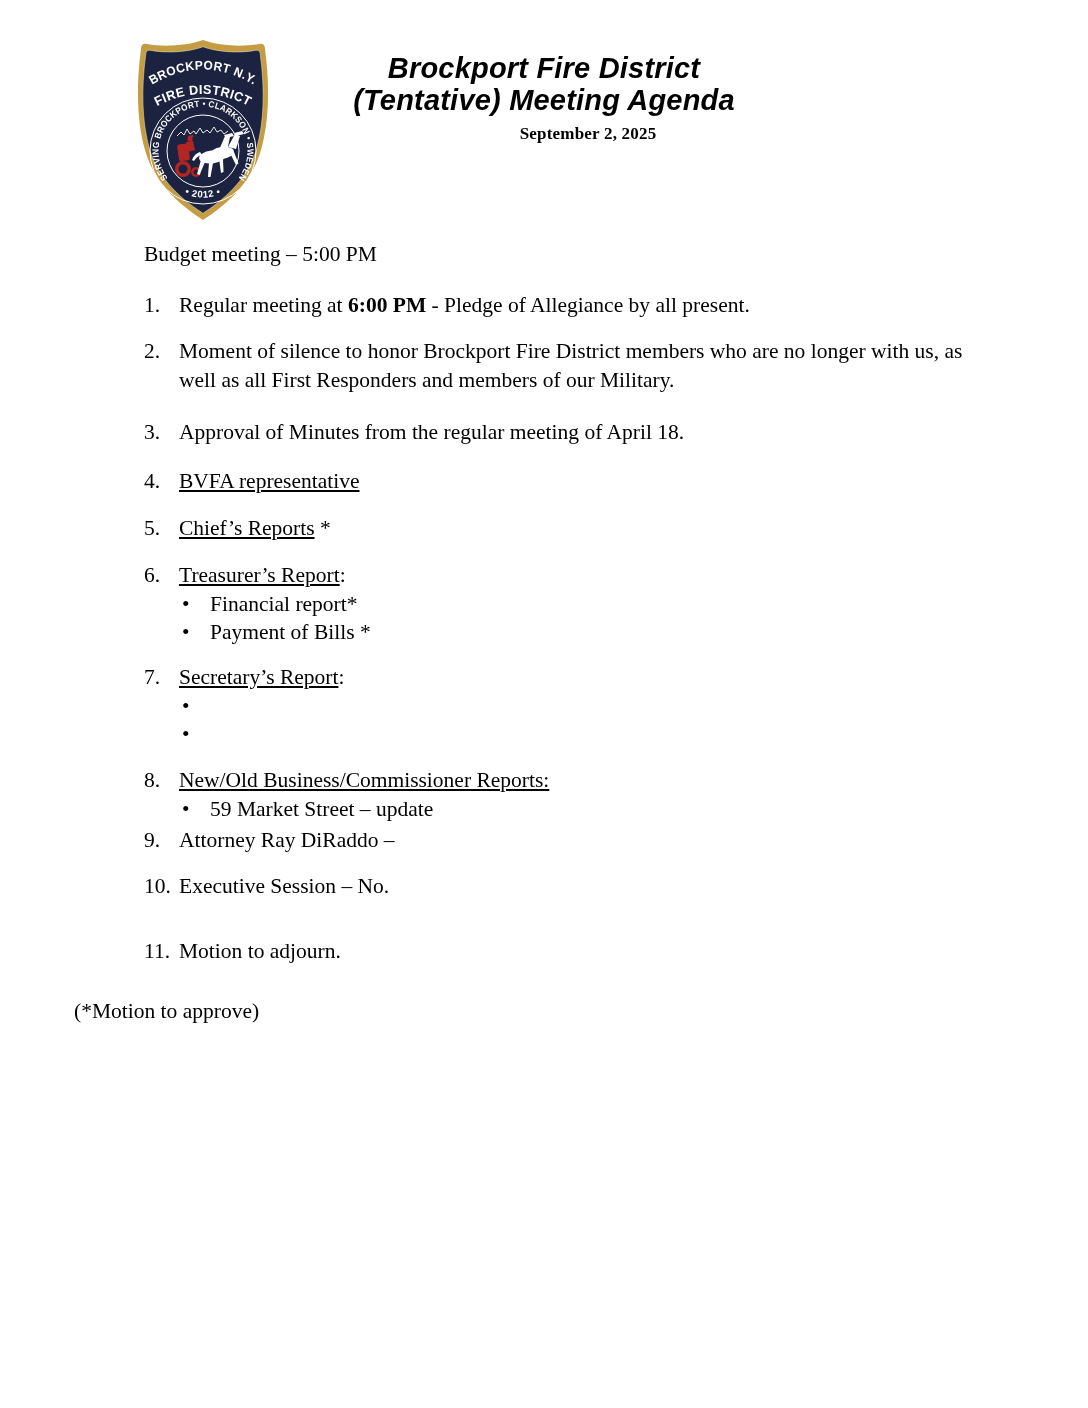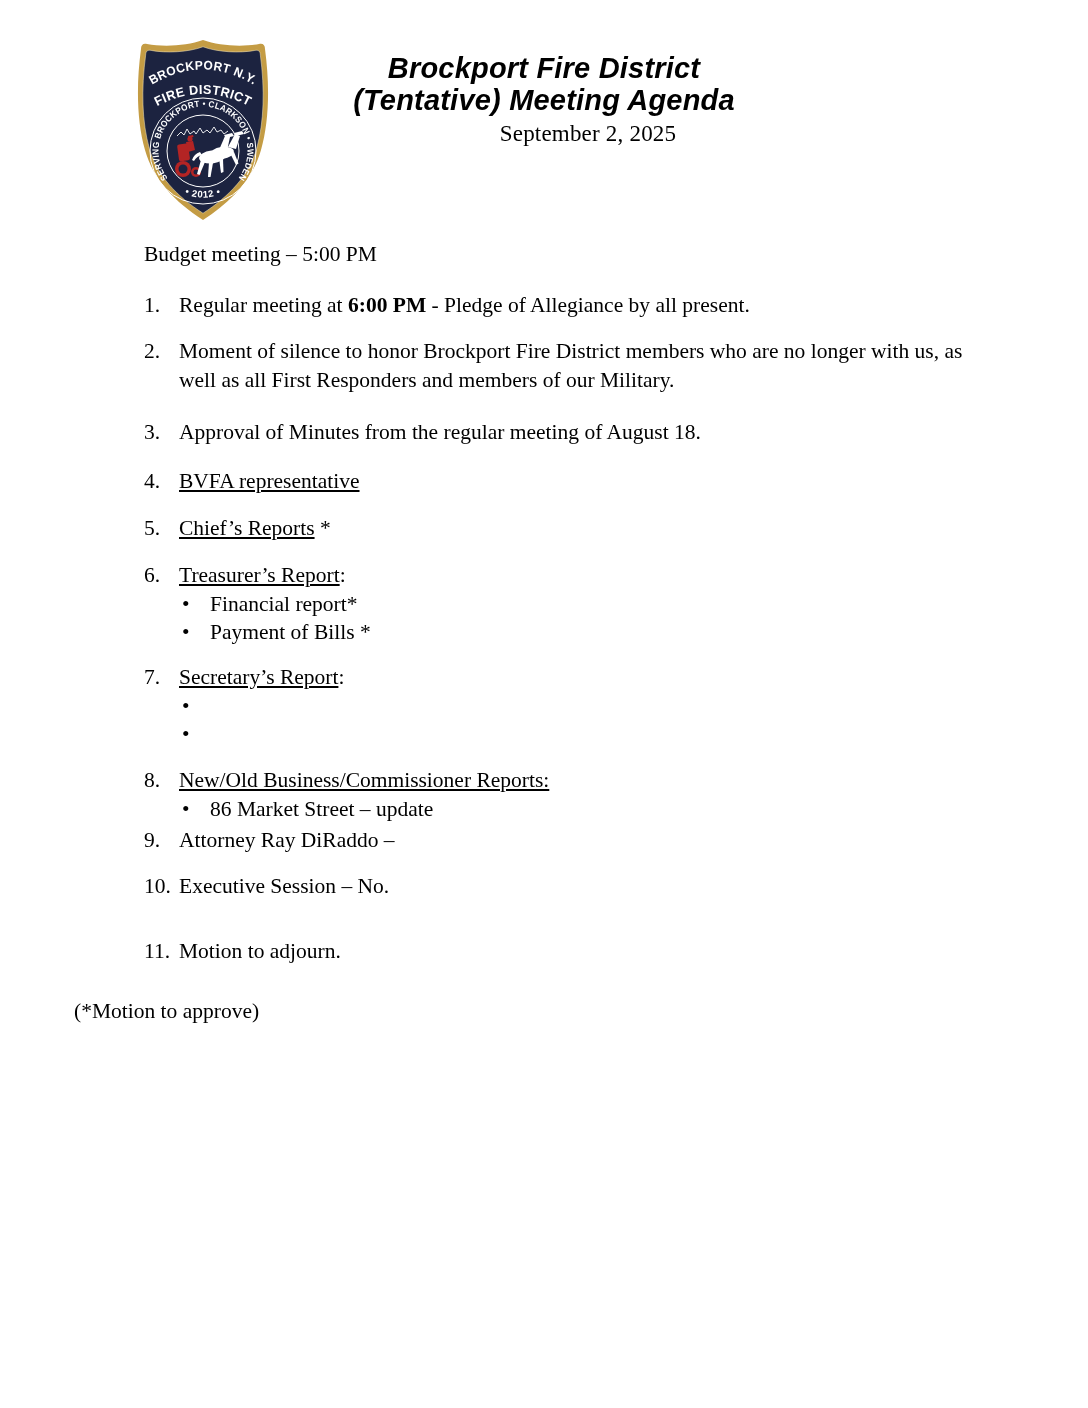--- a/index.html
+++ b/index.html
@@ -17,22 +17,22 @@
   .titleblock {
     position:absolute; left:0; right:0; top:52px;
     text-align:center;
     font-family:"Liberation Sans", sans-serif;
     font-weight:bold; font-style:italic;
     font-size:29px; line-height:32px;
     letter-spacing:0.2px;
   }
   .date {
     font-family:"Liberation Serif", serif;
-    font-weight:normal; font-style:normal;
-    font-size:23px; line-height:27px;
+    font-weight:bold; font-style:normal;
+    font-size:17px; line-height:27px;
     margin-top:4px;
     text-indent:88px;
     text-align:center;
   }
   .bodytext { padding:0 112px; }
   .budget { margin:0 0 22px 32px; line-height:29px; }
   .item { display:flex; margin-left:32px; line-height:29px; }
   .num { flex:0 0 35px; }
   .itxt { flex:1; }
   .u { text-decoration:underline; }
@@ -129,21 +129,21 @@
       <span class="itxt"><span>Regular meeting at </span><b>6:00 PM</b><span> - Pledge of Allegiance by all present.</span></span>
     </div>
 
     <div class="item" style="margin-bottom:23px">
       <span class="num">2.</span>
       <span class="itxt"><span>Moment of silence to honor Brockport Fire District members who are no longer with us, as</span><br><span>well as all First Responders and members of our Military.</span></span>
     </div>
 
     <div class="item" style="margin-bottom:20px">
       <span class="num">3.</span>
-      <span class="itxt">Approval of Minutes from the regular meeting of August 18.</span>
+      <span class="itxt">Approval of Minutes from the regular meeting of April 18.</span>
     </div>
 
     <div class="item" style="margin-bottom:18px">
       <span class="num">4.</span>
       <span class="itxt"><span class="u">BVFA representative</span></span>
     </div>
 
     <div class="item" style="margin-bottom:18px">
       <span class="num">5.</span>
       <span class="itxt"><span class="u">Chief’s Reports</span><span> *</span></span>
@@ -178,21 +178,21 @@
         </div>
       </span>
     </div>
 
     <div class="item" style="margin-bottom:3px">
       <span class="num">8.</span>
       <span class="itxt">
         <span class="u">New/Old Business/Commissioner Reports:</span>
         <div class="brow">
           <span class="bdot">•</span>
-          <span class="btxt">86 Market Street – update</span>
+          <span class="btxt">59 Market Street – update</span>
         </div>
       </span>
     </div>
 
     <div class="item" style="margin-bottom:17px">
       <span class="num">9.</span>
       <span class="itxt">Attorney Ray DiRaddo –</span>
     </div>
 
     <div class="item" style="margin-bottom:36px">

